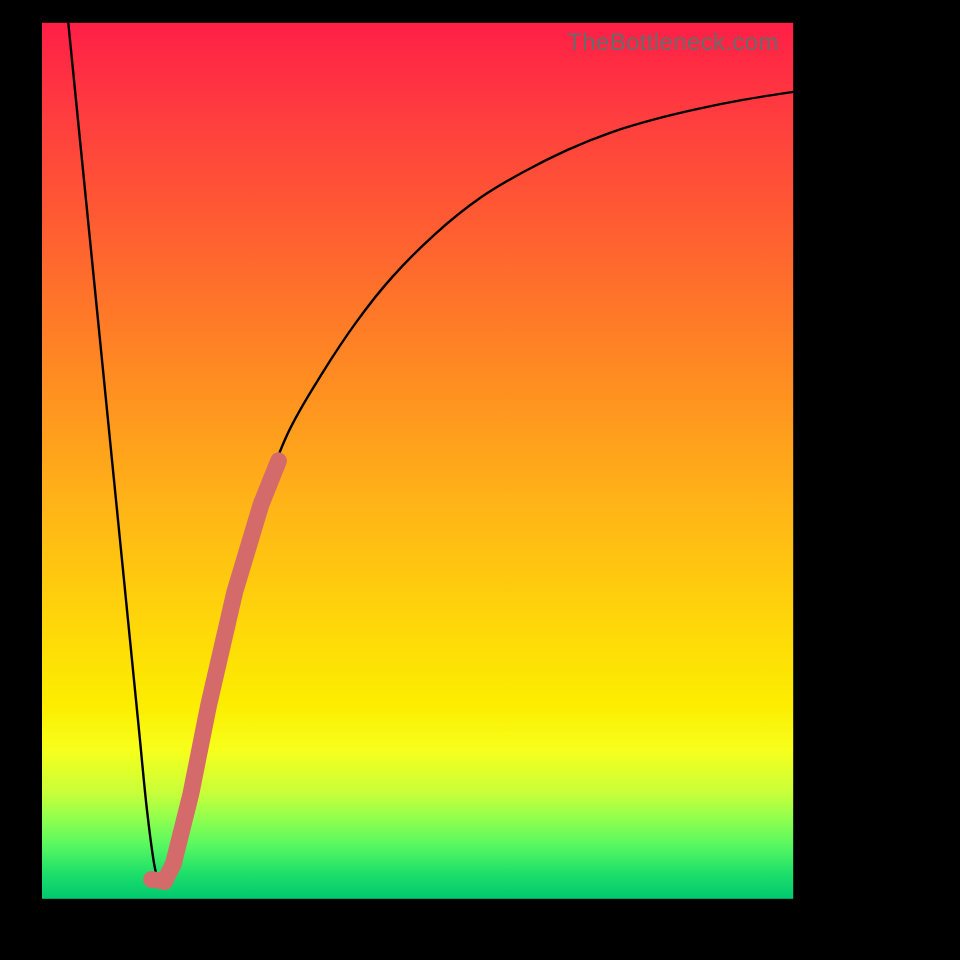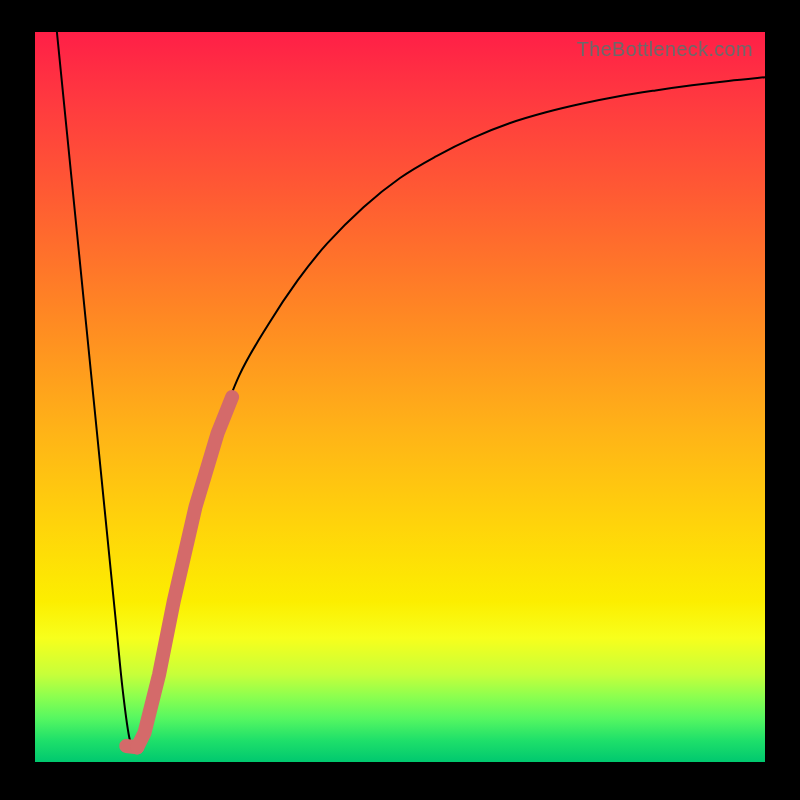--- a/index.html
+++ b/index.html
@@ -13,22 +13,22 @@
   }
   .outer {
     position: relative;
     width: 800px;
     height: 800px;
     background: #000;
   }
   .plot {
     position: absolute;
     left: 35px;
-    top: 32px;
-    width: 730px;
+    top: 19px;
+    width: 626px;
     height: 730px;
     
     background: linear-gradient(
       to bottom,
       #ff1f47 0%,
       #ff3b3f 10%,
       #ff5a33 22%,
       #ff8b22 40%,
       #ffb417 55%,
       #ffd50a 68%,

